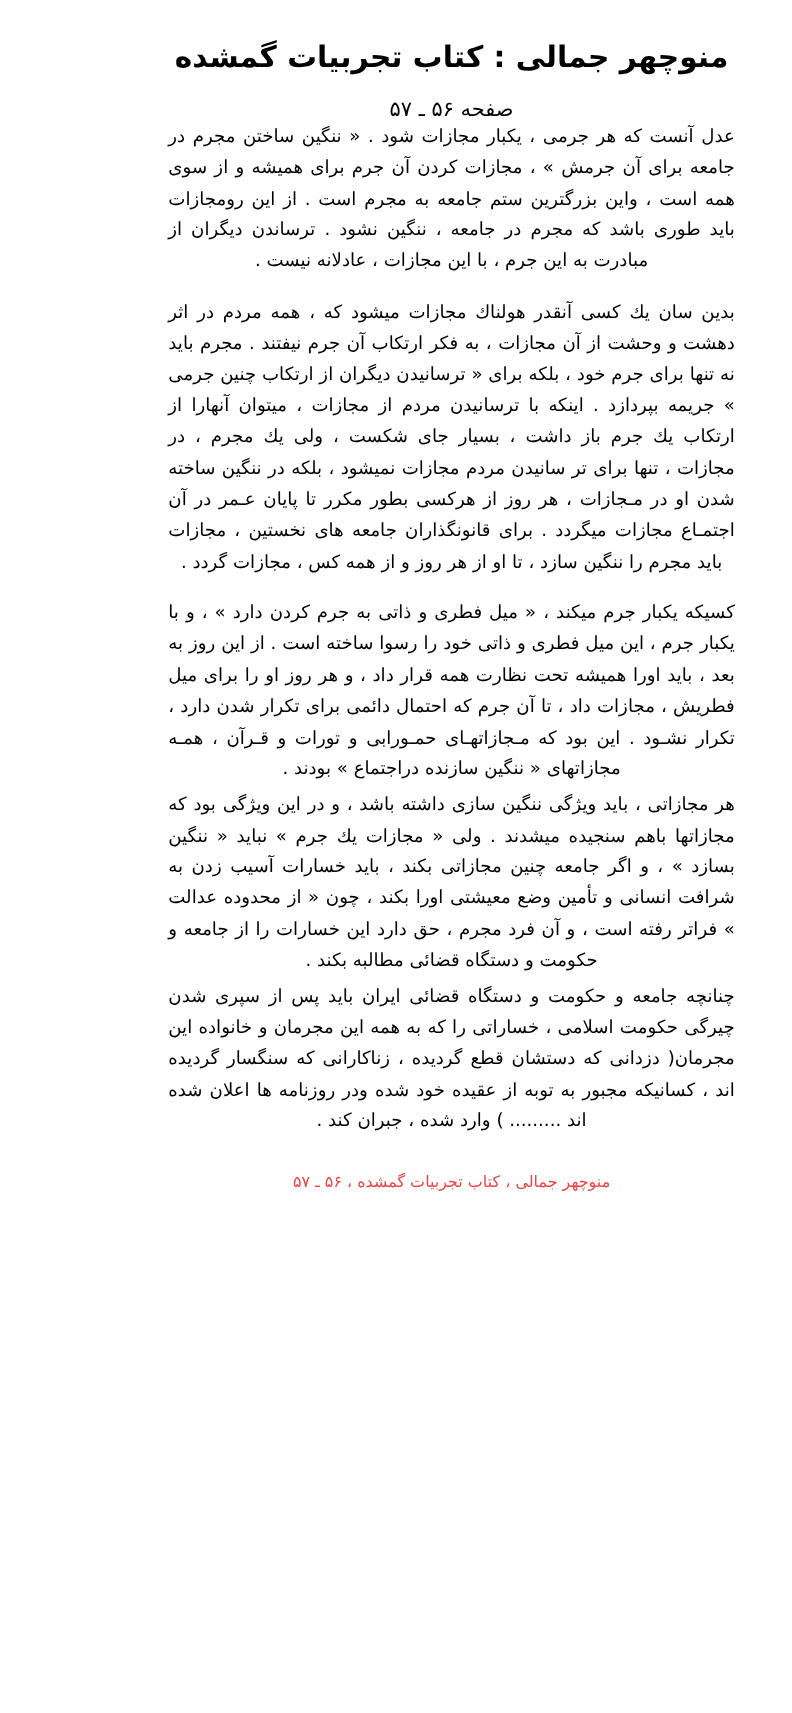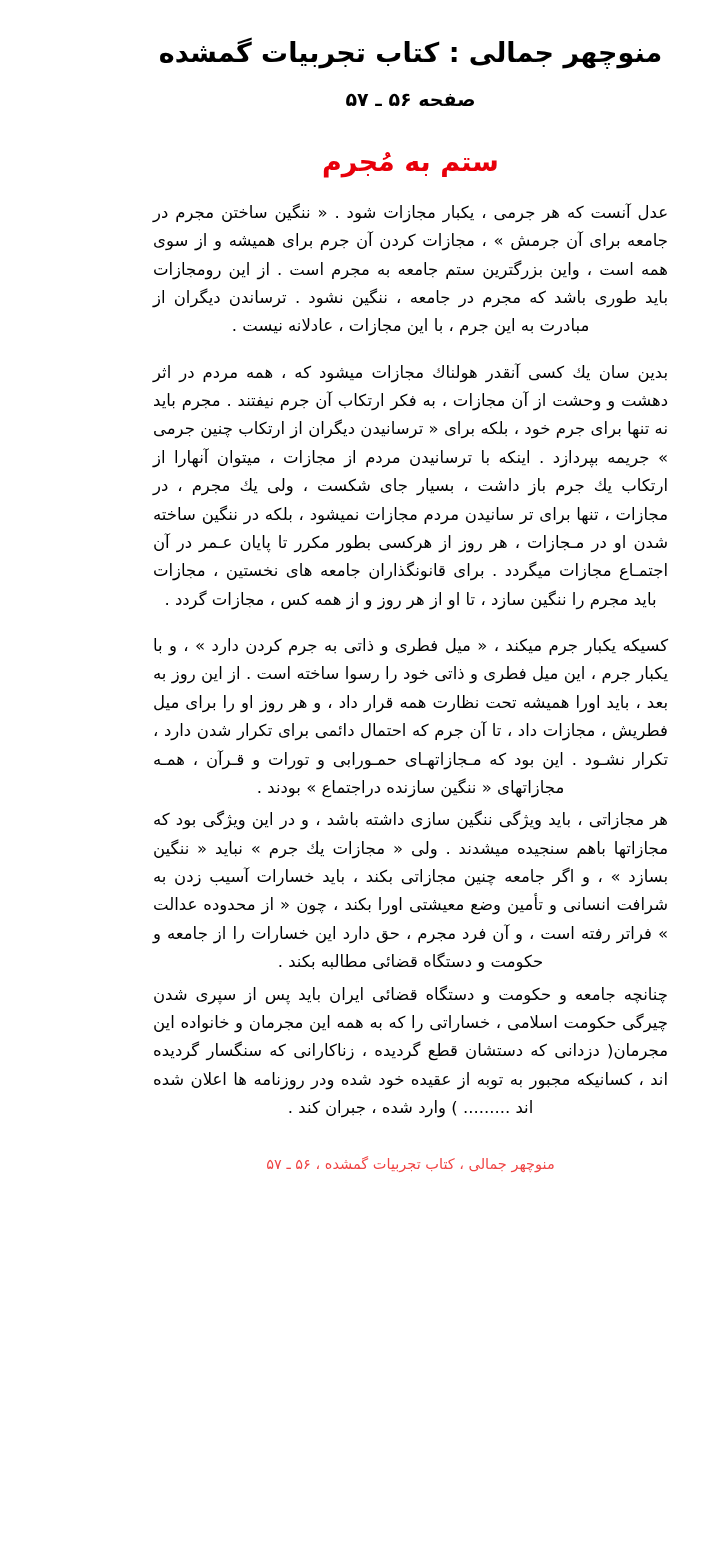--- a/index.html
+++ b/index.html
@@ -25,21 +25,21 @@
     text-align: center;
     font-size: 27px;
     font-weight: bold;
     line-height: 1.25;
     margin: 8px 0 0 0;
     letter-spacing: 0px;
   }
   .doc-subtitle {
     text-align: center;
     font-size: 19px;
-    font-weight: bold;
+    font-weight: normal;
     margin: 18px 0 0 0;
   }
   .section-heading {
     text-align: center;
     font-size: 27px;
     font-weight: bold;
     color: #e8000b;
     margin: 36px 0 22px 0;
   }
   .body-par {
@@ -63,21 +63,20 @@
 </style>
 </head>
 <body>
 
 <div class="page">
 
   <h1 class="doc-title">منوچهر جمالی : کتاب تجربیات گمشده</h1>
 
   <div class="doc-subtitle">صفحه ۵۶ ـ ۵۷</div>
 
-  <h2 class="section-heading" style="color: rgb(232, 0, 11);">ستم به مُجرم</h2>
 
   <p class="body-par">عدل آنست  که هر جرمی ، یکبار مجازات شود . « ننگین ساختن مجرم در جامعه برای آن جرمش » ، مجازات کردن آن جرم برای همیشه و از سوی همه است  ، واین بزرگترین ستم جامعه به مجرم است . از این رومجازات  باید طوری باشد که  مجرم در جامعه ، ننگین نشود .  ترساندن دیگران از مبادرت به این جرم ، با این مجازات ، عادلانه نیست .</p>
   <p class="body-par">بدین سان یك كسی آنقدر هولناك مجازات میشود که ، همه  مردم در اثر دهشت و وحشت از آن مجازات ، به فکر ارتکاب آن جرم نیفتند . مجرم باید نه تنها برای جرم خود ، بلكه  برای « ترسانیدن دیگران از ارتکاب چنین جرمی » جریمه بپردازد . اینکه با ترسانیدن مردم از مجازات ، میتوان آنهارا از ارتکاب یك جرم باز داشت ، بسیار جای شکست ، ولی یك مجرم ، در مجازات ، تنها برای تر سانیدن مردم مجازات نمیشود ، بلكه  در ننگین ساخته شدن او در مـجازات ، هر روز از هرکسی بطور مکرر تا پایان عـمر در آن اجتمـاع مجازات میگردد .  برای قانونگذاران جامعه های نخستین ،  مجازات باید مجرم را ننگین سازد ، تا او از هر روز و از همه کس ، مجازات گردد .</p>
   <p class="body-par tight">کسیکه یکبار جرم میکند ، « میل فطری و ذاتی به جرم کردن دارد » ، و با یکبار جرم ، این میل فطری و ذاتی خود را رسوا ساخته است . از این روز به بعد ، باید اورا همیشه تحت نظارت همه قرار داد ، و هر روز او را برای میل فطریش ، مجازات داد ، تا آن جرم  که احتمال دائمی برای تکرار شدن دارد ، تکرار نشـود .  این بود که مـجازاتهـای حمـورابی و تورات و قـرآن ، همـه مجازاتهای « ننگین سازنده دراجتماع » بودند .</p>
   <p class="body-par tight">هر مجازاتی ، باید ویژگی ننگین سازی داشته باشد ، و در این ویژگی بود که مجازاتها باهم سنجیده میشدند . ولی « مجازات یك جرم »  نباید « ننگین بسازد » ، و اگر جامعه چنین مجازاتی بکند ، باید خسارات آسیب زدن به شرافت انسانی و تأمین وضع معیشتی اورا بکند ، چون « از محدوده عدالت » فراتر رفته است ، و آن فرد مجرم ، حق دارد این خسارات را از جامعه و حکومت  و دستگاه قضائی مطالبه بکند .</p>
   <p class="body-par">چنانچه جامعه و حکومت و دستگاه قضائی ایران باید  پس از سپری شدن چیرگی حکومت اسلامی ، خساراتی را که به همه این مجرمان و خانواده این مجرمان( دزدانی که دستشان قطع گردیده ، زناکارانی که سنگسار  گردیده اند ، کسانیکه مجبور به توبه از عقیده خود شده  ودر روزنامه ها اعلان شده اند  ......... ) وارد شده ، جبران کند .</p>
 
   <div class="footer">منوچهر جمالی ، کتاب تجربیات گمشده ، ۵۶ ـ ۵۷</div>
 
 </div>

